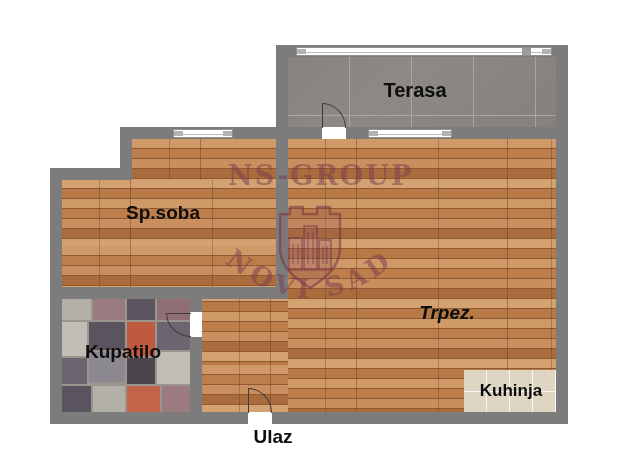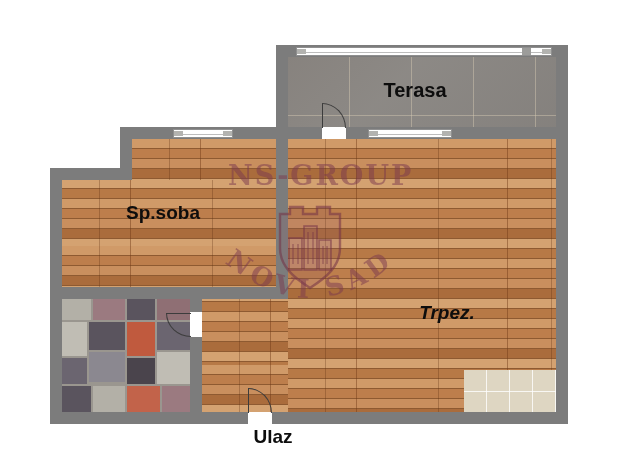--- a/index.html
+++ b/index.html
@@ -164,15 +164,17 @@
       <path id="city-arc" d="M 224 262 Q 310 334 396 262" fill="none"></path>
     </defs>
     <text font-family="DejaVu Serif, serif" font-weight="bold" font-size="26" letter-spacing="5" fill="rgba(122,56,77,0.5)">
       <textPath href="#city-arc" startOffset="50%" text-anchor="middle">NOVI SAD</textPath>
     </text>
   </svg>
 
   <div class="room-label lbl-terasa">Terasa</div>
   <div class="room-label lbl-spsoba">Sp.soba</div>
   <div class="room-label lbl-trpez">Trpez.</div>
+  <div class="room-label lbl-kupatilo">Kupatilo</div>
+  <div class="room-label lbl-kuhinja">Kuhinja</div>
   <div class="room-label lbl-ulaz">Ulaz</div>
 
 </div>
 
 </body></html>

